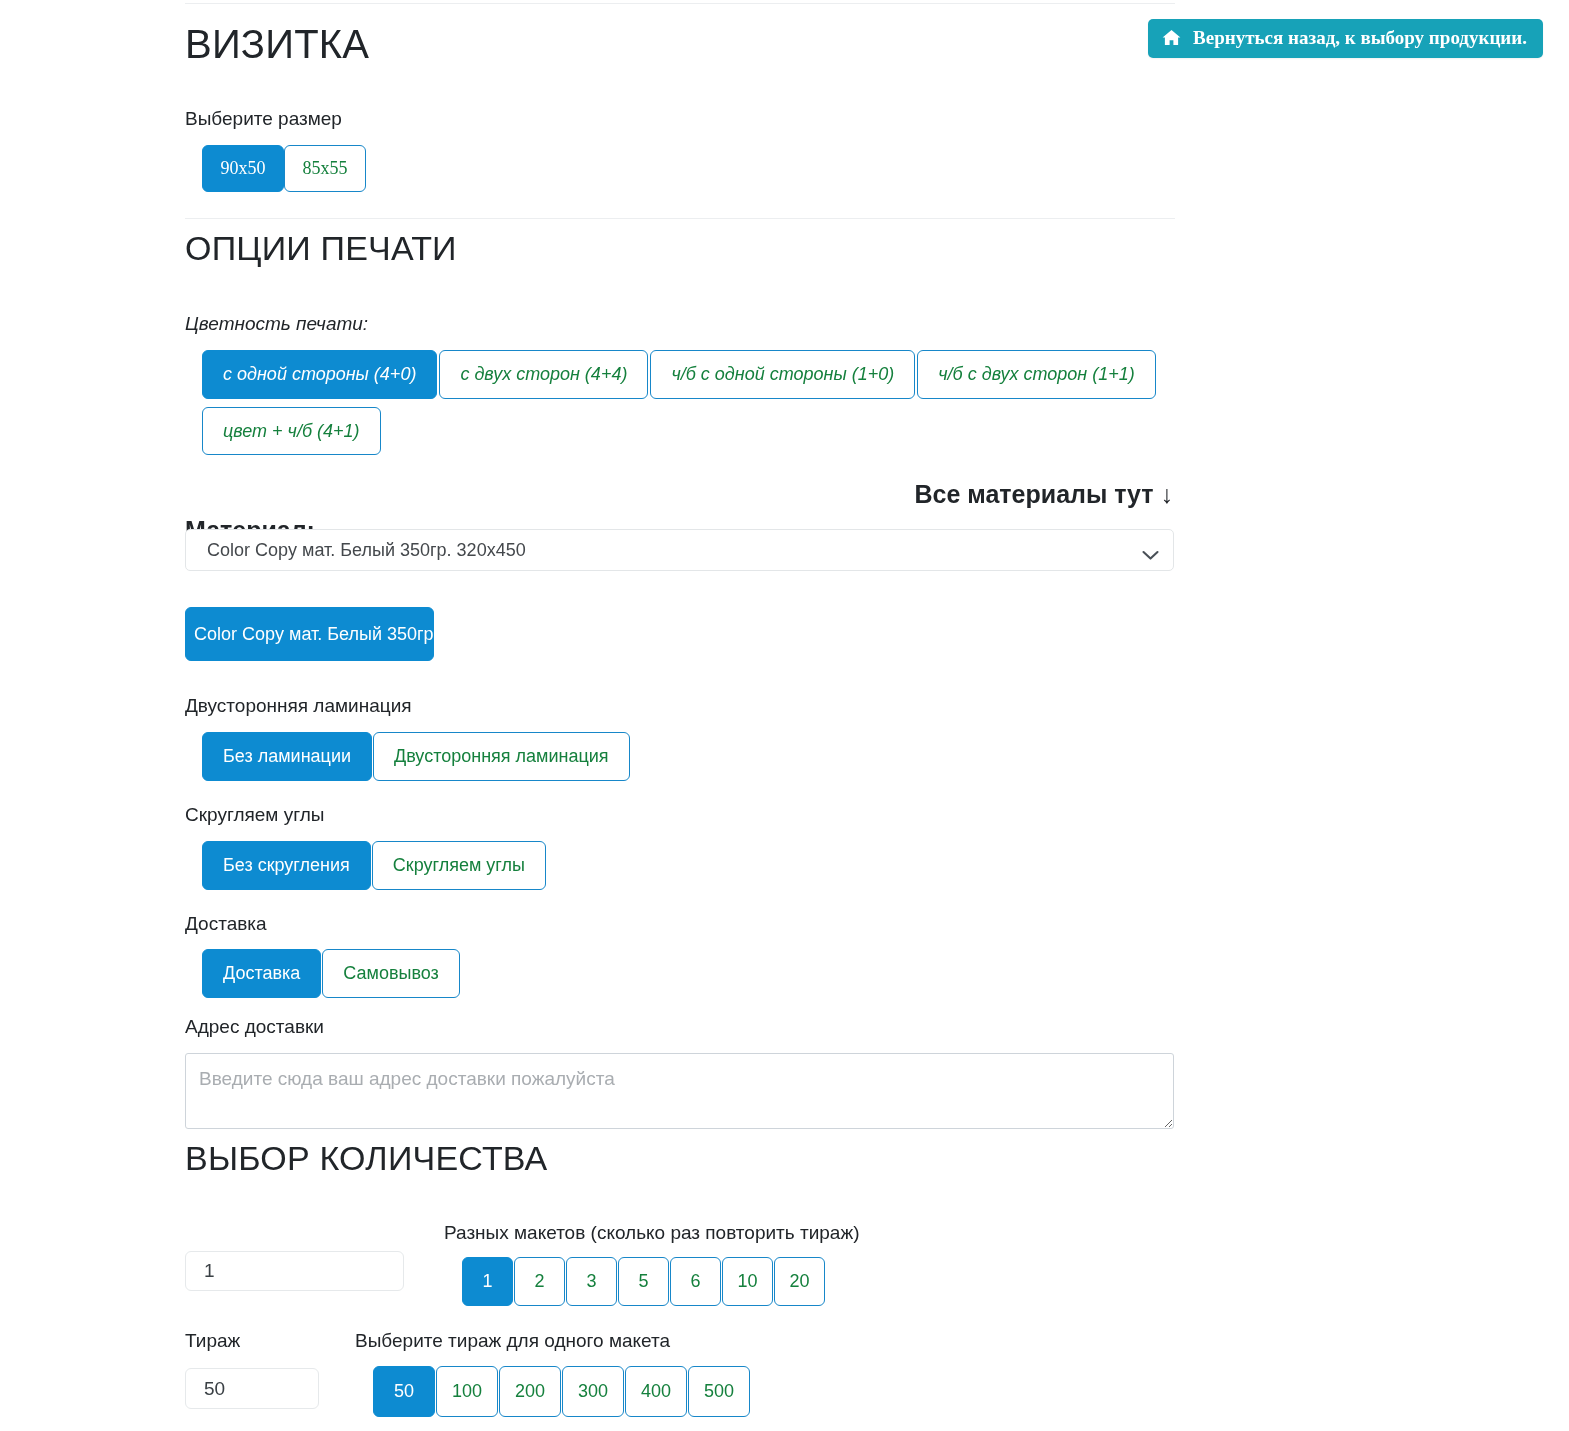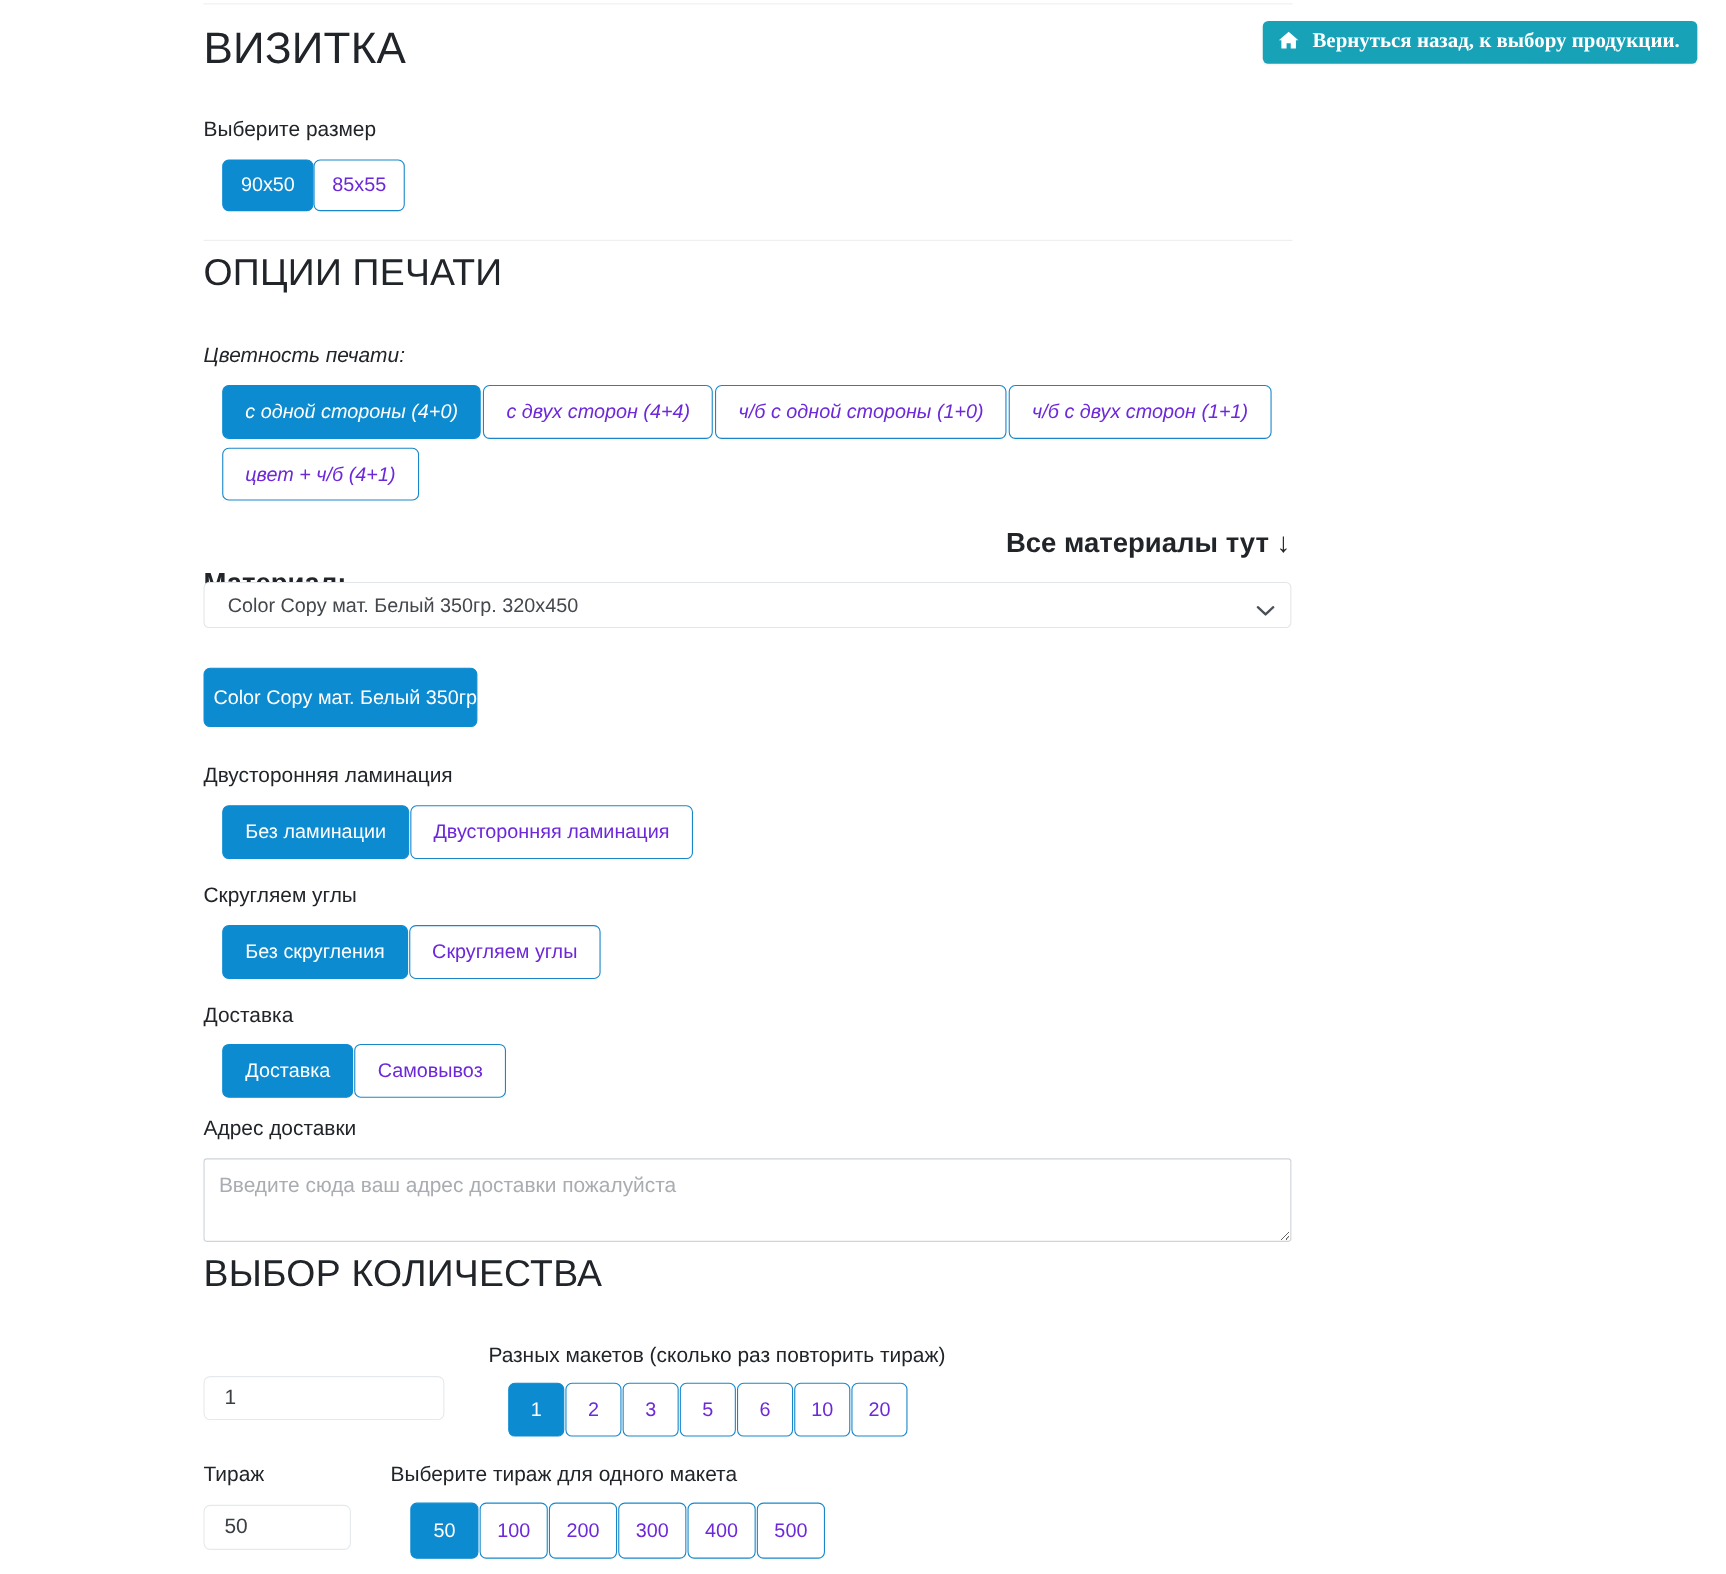--- a/index.html
+++ b/index.html
@@ -32,20 +32,21 @@
     border:none;
     border-radius:5px;
     padding:9px 16px 11px 14px;
     font-family:"Liberation Serif","DejaVu Serif",serif;
     font-weight:bold;
     font-size:19px;
     line-height:1;
     white-space:nowrap;
     cursor:pointer;
     display:flex;
+    align-items:center;
     gap:12px;
     box-shadow:0 1px 2px rgba(0,0,0,.06);
   }
   .home-icon{display:inline-block;width:19px;height:17px;flex:none;}
 
   
   h1.page-title{
     position:absolute;left:185px;top:22px;
     margin:0;
     font-size:40px;
@@ -79,38 +80,38 @@
     line-height:1.2;
   }
 
   
   .btn-group{display:flex;flex-wrap:wrap;}
   .opt-btn{
     font-family:"Liberation Sans","DejaVu Sans",sans-serif;
     font-size:18px;
     line-height:1.25;
     background:#ffffff;
-    color:#6d28d9;
+    color:#15803d;
     border:1px solid #1787c9;
     border-radius:6px;
     padding:11px 17px;
     cursor:pointer;
     white-space:nowrap;
     text-align:center;
     box-sizing:border-box;
   }
   .opt-btn.active{
     background:#0d8bd1;
     border-color:#0d8bd1;
     color:#ffffff;
   }
 
   
   .size-group{position:absolute;left:202px;top:145px;}
-  .size-group .opt-btn{min-width:82px;padding:11px 16px;}
+  .size-group .opt-btn{min-width:82px;padding:11px 16px;font-family:Liberation Serif, serif;}
   .lbl-size{position:absolute;left:185px;top:108px;}
 
   
   .lbl-color{position:absolute;left:185px;top:313px;font-style:italic;}
   .color-group{position:absolute;left:202px;top:350px;width:960px;gap:0;}
   .color-group .opt-btn{margin-right:2px;margin-bottom:8px;padding:12px 20px;font-style:italic;}
 
   
   .lbl-material{position:absolute;left:185px;top:479px;margin-top:36px;}
   .all-materials{position:absolute;right:396px;top:479px;}

